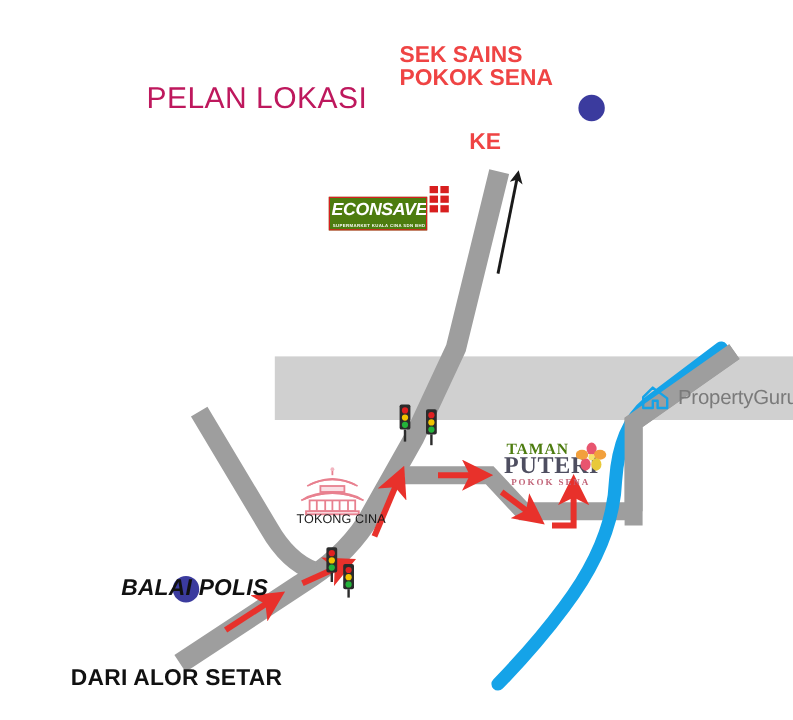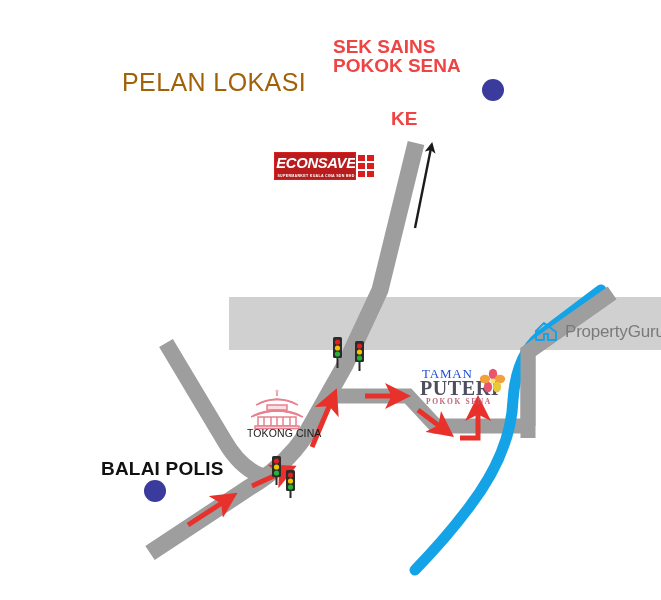--- a/index.html
+++ b/index.html
@@ -28,21 +28,21 @@
   .map-label {
     position: absolute;
     white-space: pre;
     line-height: 1.08;
     color: #1a1a1a;
   }
   .lbl-title {
     font-size: 25px;
     font-weight: 400;
     letter-spacing: 0.4px;
-    color: #a16207;
+    color: #be185d;
   }
   .lbl-head {
     font-size: 19px;
     font-weight: 700;
     text-align: center;
     color: #ef4444;
   }
   .lbl-bold {
     font-size: 19px;
     font-weight: 700;
@@ -53,24 +53,24 @@
   .econsave {
     position: absolute;
     left: 274px;
     top: 152px;
     width: 104px;
     height: 28px;
   }
   .econsave-main {
     position: absolute;
     left: 0;
-    top: 0;
+    top: 12px;
     width: 82px;
     height: 28px;
-    background: #b91c1c;
+    background: #4d7c0f;
     border: 1.5px solid #d81f1f;
     box-sizing: border-box;
     overflow: hidden;
   }
   .econsave-word {
     position: absolute;
     left: 0;
     top: 2px;
     width: 82px;
     text-align: center;
@@ -115,23 +115,23 @@
     top: 366px;
     width: 86px;
     height: 44px;
   }
   .tp-taman {
     position: absolute;
     left: 2px;
     top: 0;
     font-family: "Liberation Serif", serif;
     font-size: 13px;
-    font-weight: 400;
+    font-weight: 700;
     letter-spacing: 0.8px;
-    color: #1d4ed8;
+    color: #4d7c0f;
   }
   .tp-puteri {
     position: absolute;
     left: 0;
     top: 11px;
     font-family: "Liberation Serif", serif;
     font-size: 20px;
     font-weight: 700;
     letter-spacing: 0.6px;
     color: #4e4e60;
@@ -273,22 +273,23 @@
 
   </svg>
 
   <div class="map-label lbl-title" style="left:122px; top:69px;">PELAN LOKASI</div>
 
   <div class="map-label lbl-head" style="left:333px; top:37px;">SEK SAINS</div>
   <div class="map-label lbl-head" style="left:333px; top:56px;">POKOK SENA</div>
 
   <div class="map-label lbl-head" style="left:391px; top:89px;margin-top:20px;">KE</div>
 
-  <div class="map-label lbl-bold" style="left:101px; top:459px;">BALAI POLIS</div>
-
+  <div class="map-label lbl-bold" style="left:101px; top:481px;font-style:italic;">BALAI POLIS</div>
+
+  <div class="map-label lbl-bold" style="left:59px; top:556px;">DARI ALOR SETAR</div>
 
   <div class="tokong-cina-label">TOKONG CINA</div>
 
   <div class="econsave">
     <div class="econsave-main">
       <div class="econsave-word">ECONSAVE</div>
       <div class="econsave-sub">SUPERMARKET KUALA CINA SDN BHD</div>
     </div>
     <div class="econsave-cjk">
       <i style="left:0; top:3px;"></i>

